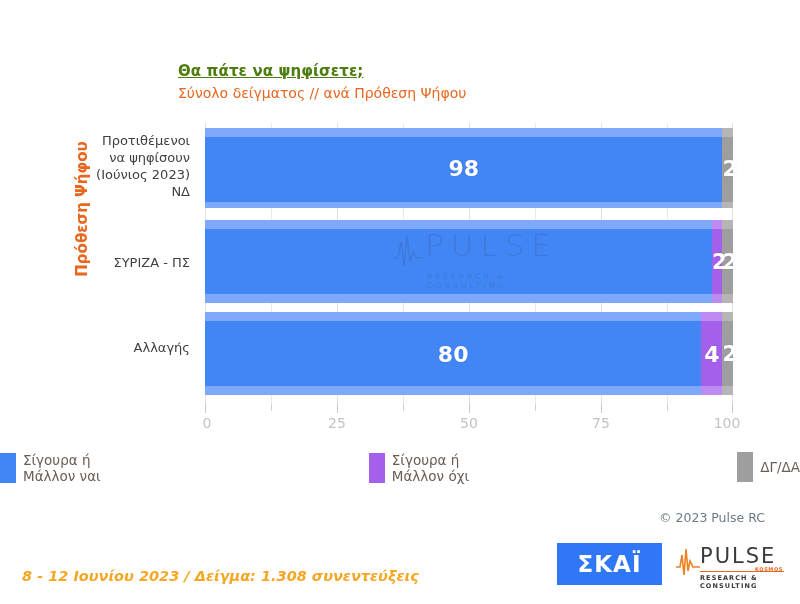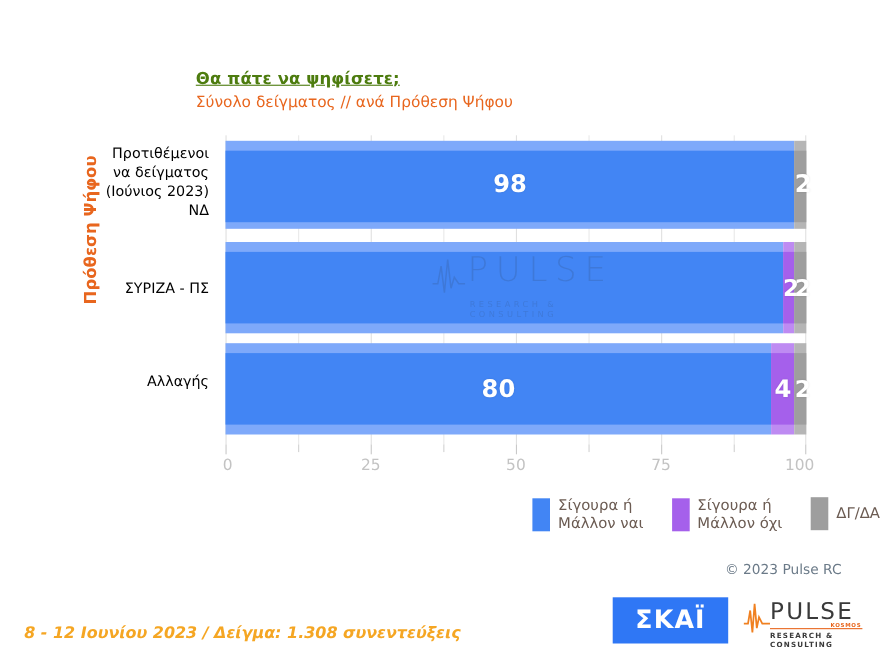--- a/index.html
+++ b/index.html
@@ -33,21 +33,21 @@
   #y-axis-title{
     position:absolute;left:-8px;top:200px;
     width:180px;text-align:center;
     transform:rotate(-90deg);transform-origin:center center;
     font-size:15px;font-weight:bold;color:#E8661E;white-space:nowrap;
   }
 
   
   .cat-label{
     position:absolute;right:741px;
-    text-align:right;font-size:13px;color:#000000;line-height:17px;
+    text-align:right;font-size:13px;color:#404040;line-height:17px;
   }
 
   
   .bar-row{position:absolute;left:0;}
   .halo{position:absolute;left:0;top:0;height:100%;background:#7EA9FA;}
   .seg{position:absolute;top:0;height:100%;}
   .seg-blue{background:#4285F4;}
   .seg-purple{background:#A560EB;}
   .seg-gray{background:#9E9E9E;}
   .halo-purple{background:#BE8BF2;}
@@ -65,21 +65,21 @@
   .tick{position:absolute;top:0;width:1px;height:7px;background:#d2d2d2;}
   .tick.major{height:9px;background:#c9c9c9;}
   .tick-label{
     position:absolute;top:11px;font-size:14px;color:#c3c3c3;
     transform:translateX(-50%);white-space:nowrap;
   }
 
   
   #legend{
     position:absolute;left:0;top:452px;width:800px;
-    display:flex;justify-content:flex-end;align-items:flex-start;gap:26px;
+    display:flex;justify-content:space-between;align-items:flex-start;gap:26px;
   }
   .legend-item{display:flex;align-items:center;gap:7px;}
   .swatch{width:16px;height:30px;flex:0 0 auto;}
   .legend-text{font-size:13.5px;color:#6b5b52;line-height:16px;white-space:pre-line;}
 
   
   #watermark{
     position:absolute;left:393px;top:228px;width:185px;height:60px;
     opacity:.16;pointer-events:none;
   }
@@ -134,21 +134,21 @@
 </head>
 <body>
 
 <div id="chart-title">Θα πάτε να ψηφίσετε;</div>
 <div id="chart-subtitle">Σύνολο δείγματος // ανά Πρόθεση Ψήφου</div>
 
 <div id="y-axis-title">Πρόθεση Ψήφου</div>
 
 <div class="cat-label" style="left:40px;top:132px;width:150px;">
   <div>Προτιθέμενοι</div>
-  <div>να δείγματος</div>
+  <div>να ψηφίσουν</div>
   <div>(Ιούνιος 2023)</div>
   <div>ΝΔ</div>
 </div>
 <div class="cat-label" style="left:40px;top:254px;width:150px;">
   <div>ΣΥΡΙΖΑ - ΠΣ</div>
 </div>
 <div class="cat-label" style="left:40px;top:339px;width:150px;">
   <div>Αλλαγής</div>
 </div>
 

